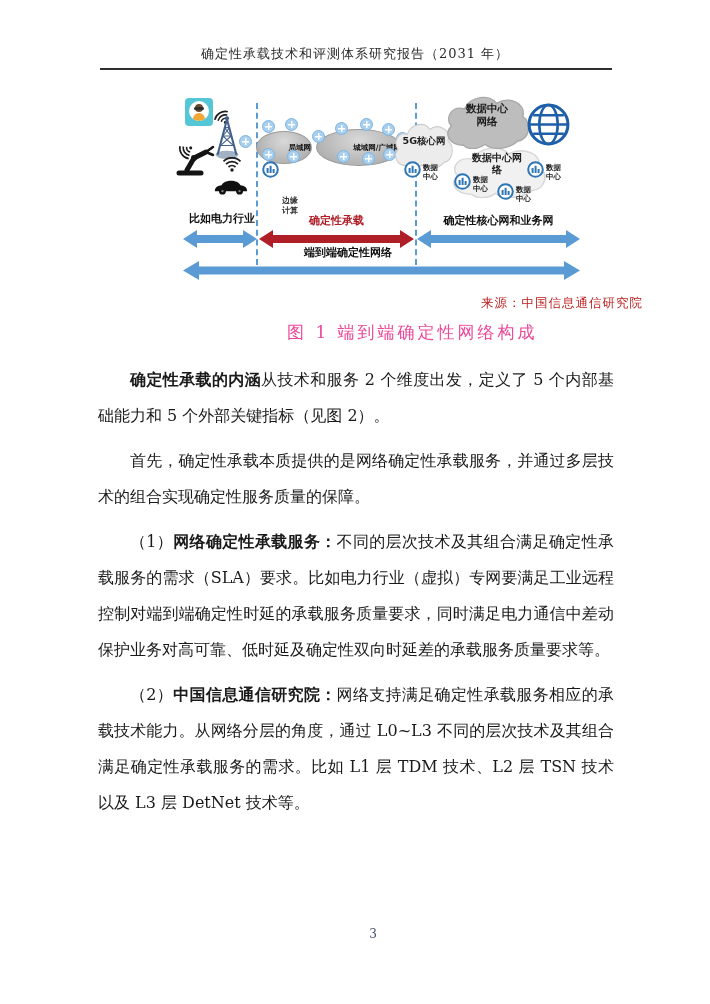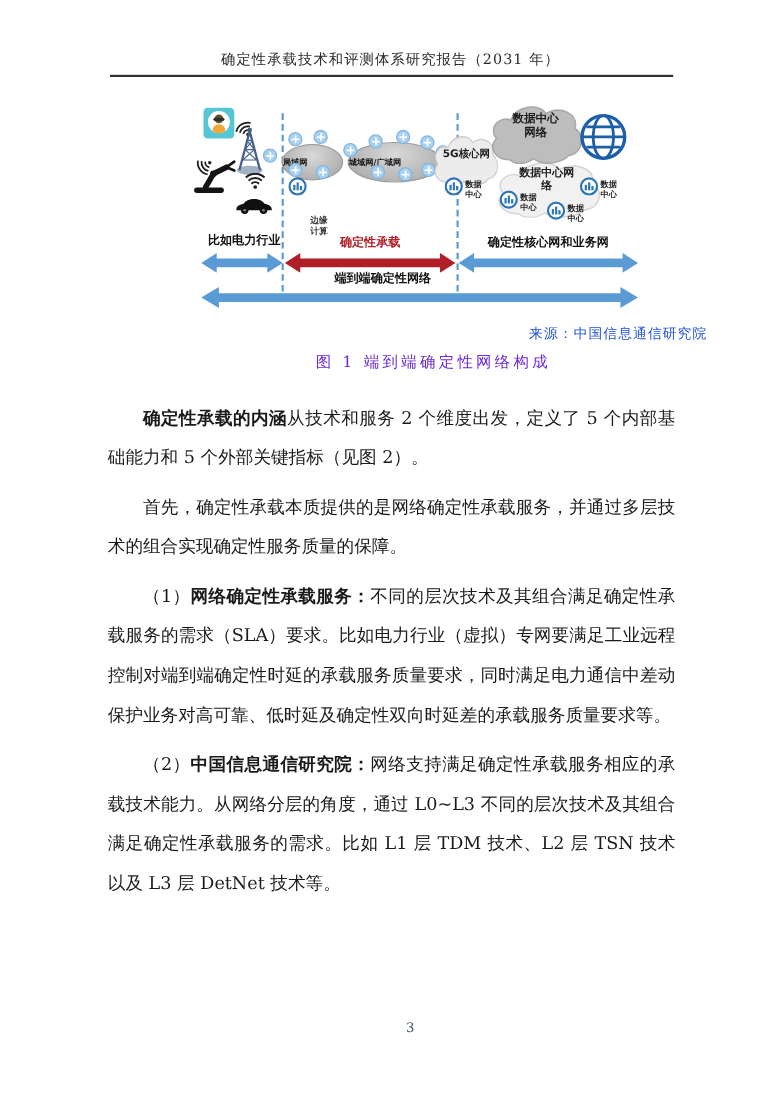--- a/index.html
+++ b/index.html
@@ -20,40 +20,40 @@
 
   
   .vr-box{position:absolute;left:15px;top:13px;width:28px;height:28px;background:#55c6d5;border-radius:4px;}
   .vr-circle{position:absolute;left:4px;top:3px;width:20px;height:20px;background:#fff;border-radius:50%;overflow:hidden;}
   .vr-head{position:absolute;left:6px;top:3px;width:8px;height:8px;background:#6b4a2c;border-radius:50%;}
   .vr-goggle{position:absolute;left:5px;top:6px;width:10px;height:3px;background:#2e2e2e;border-radius:2px;}
   .vr-body{position:absolute;left:4px;top:12px;width:12px;height:8px;background:#f0a733;border-radius:6px 6px 0 0;}
 
   .net-ellipse{position:absolute;border-radius:50%;
       background:radial-gradient(ellipse at 50% 30%,#d9d9d9 0%,#b3b3b3 70%,#9c9c9c 100%);
-      border:1px solid #9a9a9a;display:flex;align-items:center;justify-content:flex-start;}
+      border:1px solid #9a9a9a;display:flex;align-items:center;justify-content:flex-end;}
   .net-ellipse span{font:700 7.5px "DejaVu Sans","Liberation Sans",sans-serif;color:#111;text-align:center;}
 
   .router{position:absolute;width:11px;height:11px;border-radius:50%;
       background-color:#a9d0ee;border:1px solid #7db4e0;
       background-image:linear-gradient(#fff,#fff),linear-gradient(#fff,#fff);
       background-size:7px 1.5px,1.5px 7px;background-position:center center;background-repeat:no-repeat;}
 
   .cloud-label{position:absolute;font-family:"DejaVu Sans","Liberation Sans",sans-serif;
       font-weight:700;color:#1c1c1c;text-align:center;line-height:1.2;}
   .dc-label{position:absolute;font:700 7.5px/1.15 "DejaVu Sans","Liberation Sans",sans-serif;color:#222;width:17px;}
   .edge-label{position:absolute;font:700 8px/1.2 "DejaVu Sans","Liberation Sans",sans-serif;color:#333;width:18px;margin-top:36px;}
 
   .band-label{position:absolute;font:700 11px/1.15 "DejaVu Sans","Liberation Sans",sans-serif;
       color:#111;text-align:center;}
   .band-label.red{color:#b01e28;}
 
   
-  .fig-source{position:absolute;top:295px;right:67px;font-size:12.5px;letter-spacing:1px;color:#1d4ed8;margin-left:17px;}
-  .fig-caption{position:absolute;top:321px;left:287px;font-size:14px;letter-spacing:3px;color:#6d28d9;}
+  .fig-source{position:absolute;top:295px;right:67px;font-size:12.5px;letter-spacing:1px;color:#b91c1c;margin-left:17px;}
+  .fig-caption{position:absolute;top:321px;left:287px;font-size:17px;letter-spacing:3px;color:#ec4899;}
 
   
   .body-text{position:absolute;left:98px;top:362px;width:516px;
       font-size:16px;line-height:36px;text-align:justify;color:#1a1a1a;}
   .body-text p{margin:0 0 9px 0;text-indent:32px;}
   .blead{font-family:"DejaVu Sans","Liberation Sans",sans-serif;font-weight:700;}
 
   .pageno{position:absolute;top:927px;left:0;width:710px;text-align:center;
       padding-left:36px;box-sizing:border-box;font-size:12px;color:#44506b;}
 </style>

